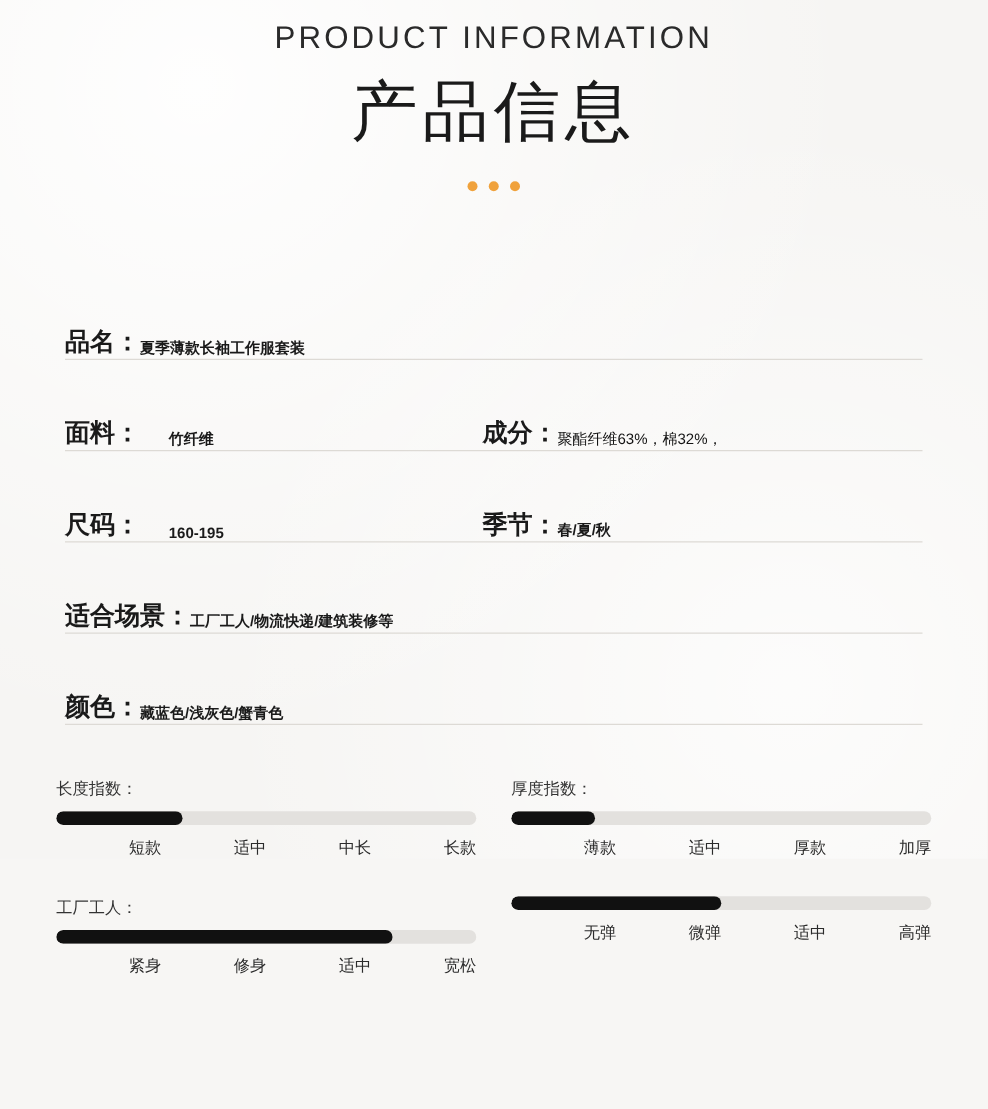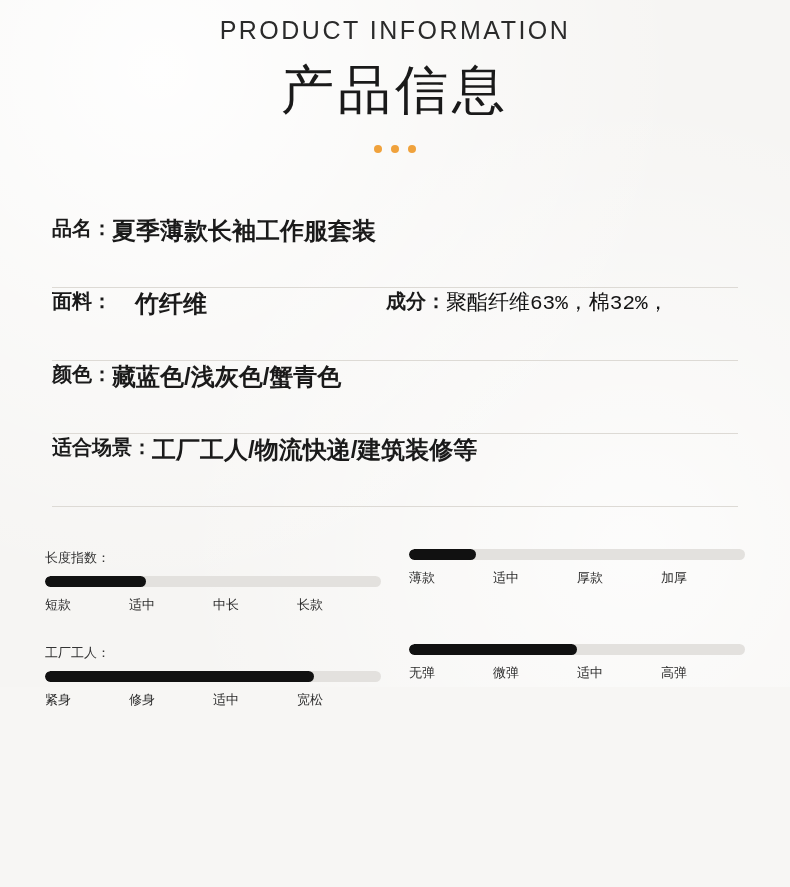--- a/index.html
+++ b/index.html
@@ -63,43 +63,42 @@
   .row {
     display: flex;
     align-items: flex-start;
     border-bottom: 1px solid #dddad5;
     min-height: 72px;
     box-sizing: border-box;
     padding: 0;
   }
   .cell {
     display: flex;
-    align-items: flex-start;
+    align-items: flex-end;
     min-height: 72px;
   }
   .cell.left { width: 310px; gap: 23px; }
   .cell.right { flex: 1; }
   .cell.full { width: 100%; }
   .label {
     font-size: 20px;
     font-weight: bold;
     color: #1a1a1a;
     white-space: nowrap;
   }
   .value {
-    font-size: 24px;
+    font-size: 12px;
     font-weight: bold;
     color: #1a1a1a;
   }
   .value.light {
     font-weight: normal;
-    font-size: 21px;
+    font-size: 12px;
     line-height: 1.55;
     color: #141414;
-    font-family: Liberation Mono, monospace;
   }
   .cell.right .label { margin-left: 24px; }
   
   .meters {
     margin: 42px 45px 0 45px;
     display: flex;
     flex-wrap: wrap;
     column-gap: 28px;
     row-gap: 30px;
   }
@@ -122,21 +121,21 @@
     height: 100%;
     background: #111;
     border-radius: 6px;
   }
   .ticks {
     margin-top: 9px;
     display: flex;
   }
   .ticks span {
     flex: 1;
-    text-align: left;
+    text-align: right;
     font-size: 13px;
     color: #2b2b2b;
   }
 </style>
 </head>
 <body>
 
 <div class="page">
 
   <div class="header">
@@ -164,53 +163,64 @@
         <span class="value">竹纤维</span>
       </div>
       <div class="cell right">
         <span class="label">成分：</span>
         <span class="value light">
           <span>聚酯纤维63%，棉32%，</span><br>
         </span>
       </div>
     </div>
 
+    <div class="row">
+      <div class="cell left">
+        <span class="label">尺码：</span>
+        <span class="value">160-195</span>
+      </div>
+      <div class="cell right">
+        <span class="label">季节：</span>
+        <span class="value">春/夏/秋</span>
+      </div>
+    </div>
+
+    <div class="row">
+      <div class="cell full">
+        <span class="label">适合场景：</span>
+        <span class="value">工厂工人/物流快递/建筑装修等</span>
+      </div>
+    </div>
 
     <div class="row">
       <div class="cell full">
         <span class="label">颜色：</span>
         <span class="value">藏蓝色/浅灰色/蟹青色</span>
       </div>
     </div>
 
-    <div class="row">
-      <div class="cell full">
-        <span class="label">适合场景：</span>
-        <span class="value">工厂工人/物流快递/建筑装修等</span>
-      </div>
-    </div>
-
   </div>
 
   <div class="meters">
 
     <div class="meter">
       <div class="meter-title">长度指数：</div>
       <div class="bar">
         <div class="bar-fill" id="fill-0" style="width: 30%;"></div>
       </div>
       <div class="ticks">
         <span>短款</span>
         <span>适中</span>
         <span>中长</span>
         <span>长款</span>
       </div>
     </div>
 
     <div class="meter">
+      <div class="meter-title">厚度指数：</div>
       <div class="bar">
         <div class="bar-fill" id="fill-1" style="width: 20%;"></div>
       </div>
       <div class="ticks">
         <span>薄款</span>
         <span>适中</span>
         <span>厚款</span>
         <span>加厚</span>
       </div>
     </div>

